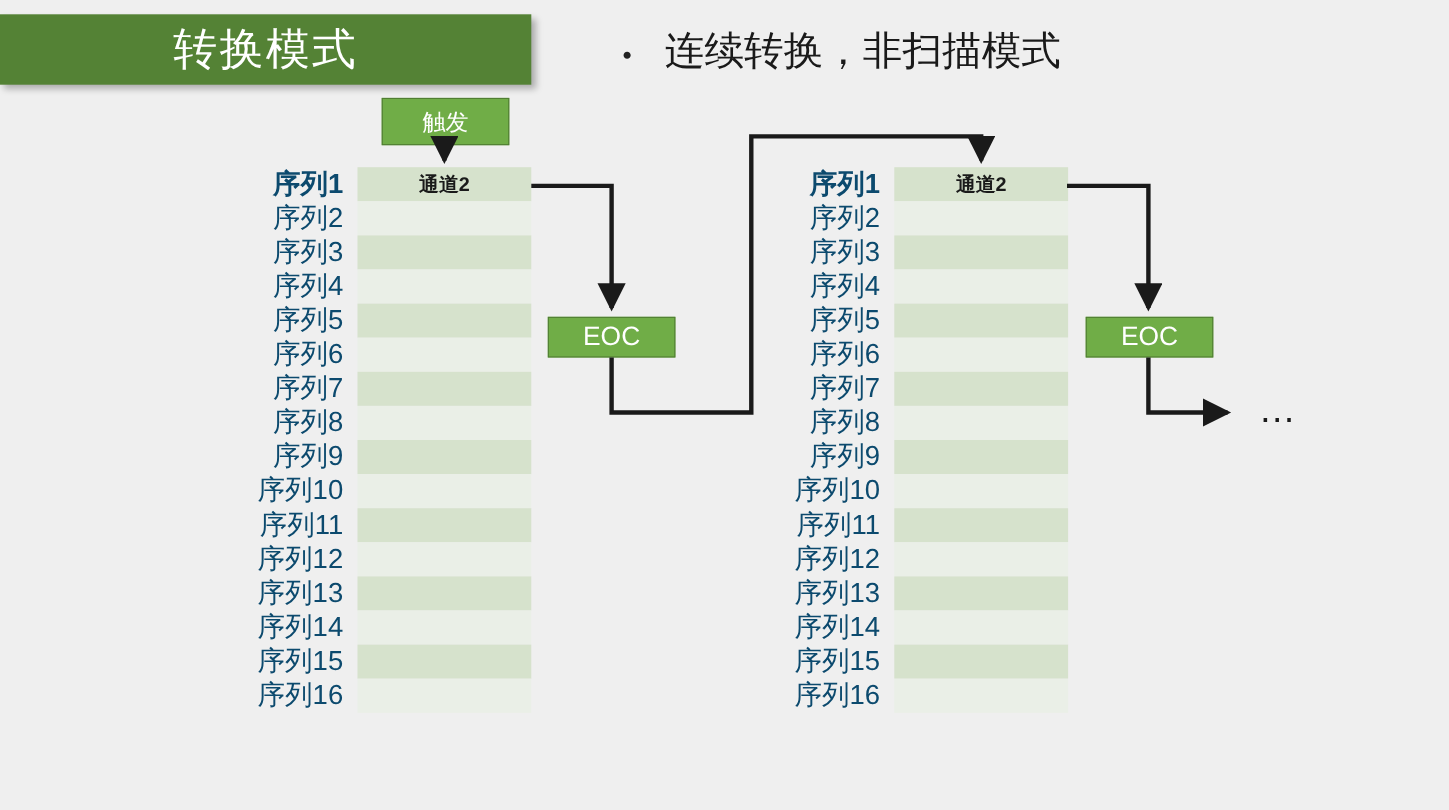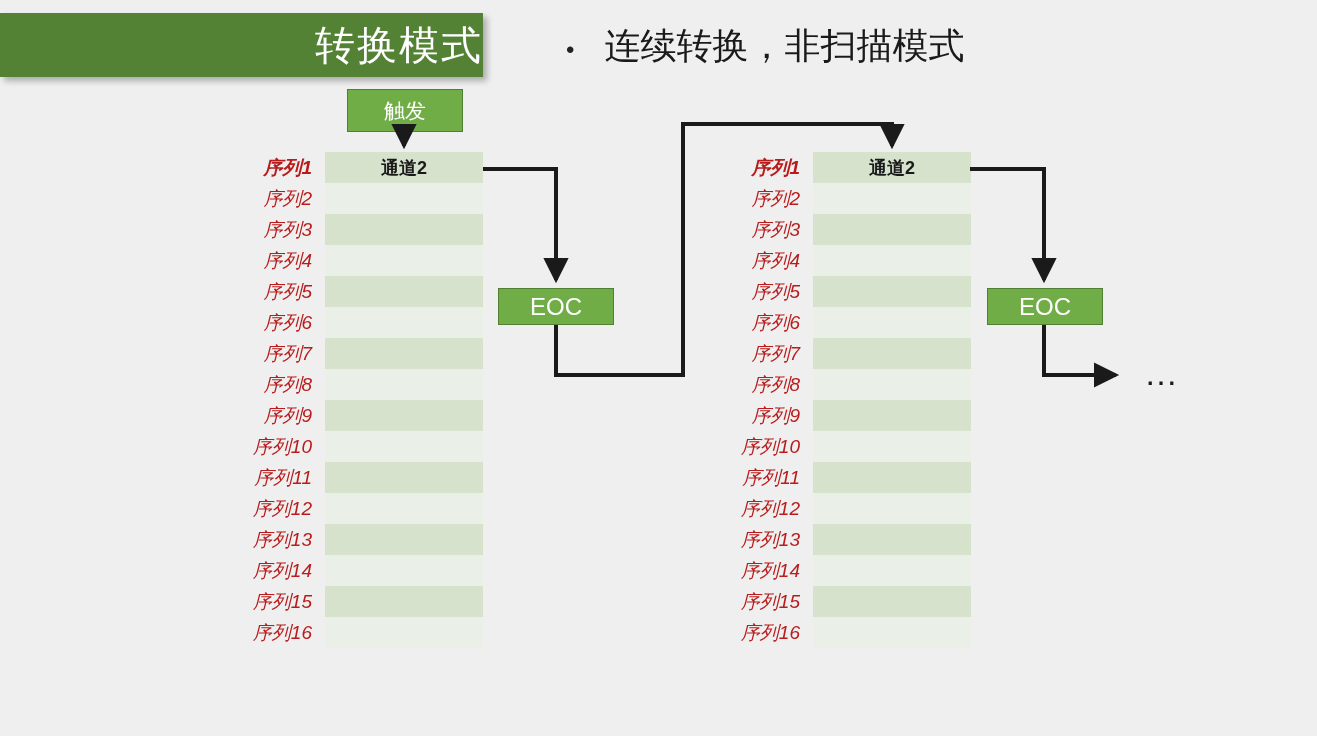--- a/index.html
+++ b/index.html
@@ -20,21 +20,21 @@
   #title-bar {
     position: absolute;
     left: 0;
     top: 13px;
     width: 483px;
     height: 64px;
     background: #548235;
     box-shadow: 4px 4px 6px rgba(0,0,0,0.28);
     display: flex;
     align-items: center;
-    justify-content: flex-end;
+    justify-content: center;
   }
   #title-text {
     color: #ffffff;
     font-size: 40px;
     line-height: 1;
     letter-spacing: 2px;
     font-weight: 400;
     white-space: nowrap;
   }
 
@@ -118,24 +118,23 @@
   .seq-cell.header { font-weight: bold; font-size: 18px; }
 
   
   .seq-label {
     position: absolute;
     right: 100%;
     margin-right: 13px;
     top: 0;
     height: 31px;
     line-height: 31px;
-    font-size: 19px;
-    color: #b91c1c;
+    font-size: 25px;
+    color: #0c4a6e;
     white-space: nowrap;
-    font-style: italic;
   }
 
   
   #connectors {
     position: absolute;
     left: 0;
     top: 0;
     width: 1317px;
     height: 736px;
     pointer-events: none;

